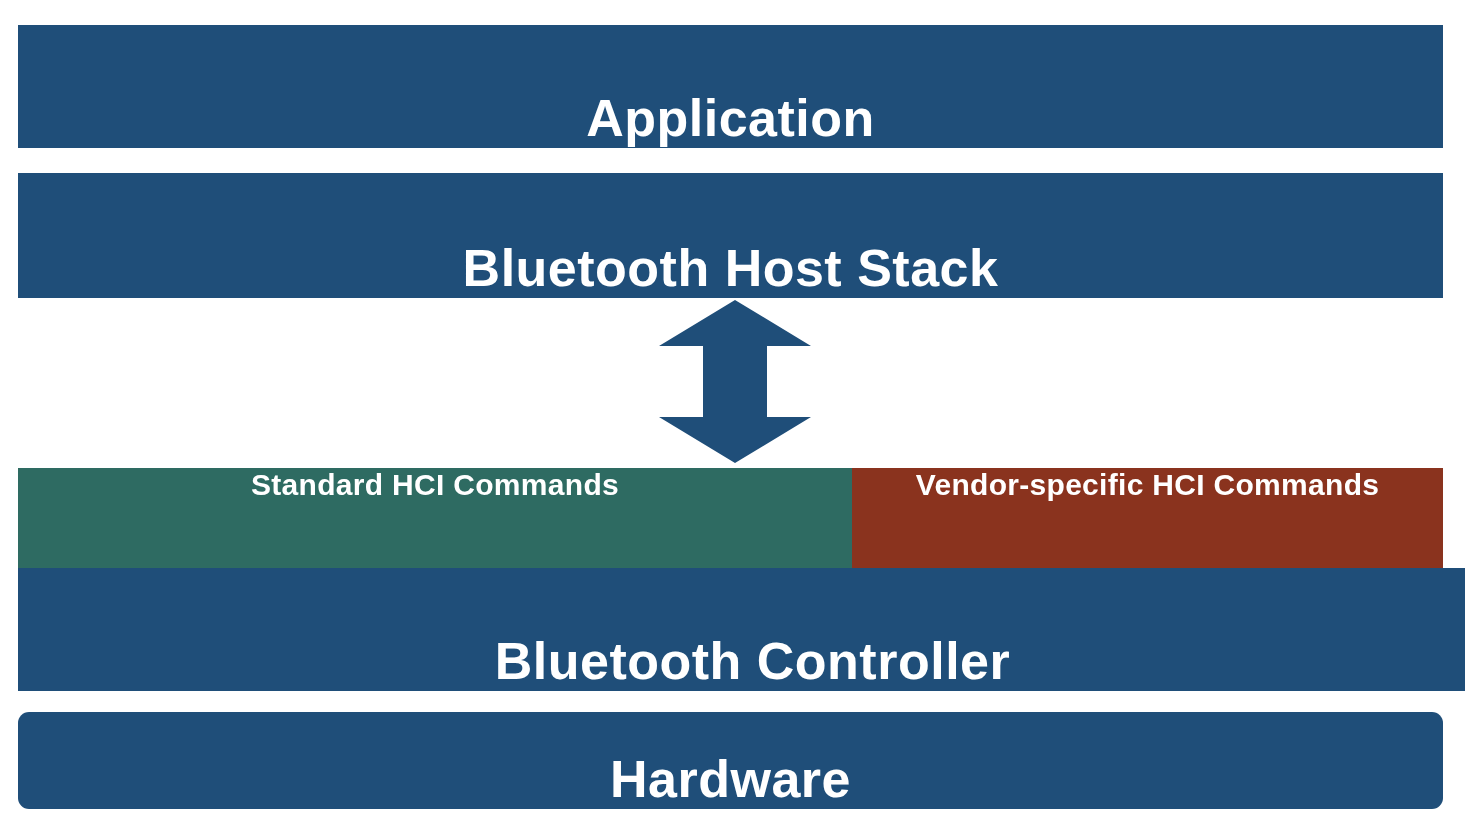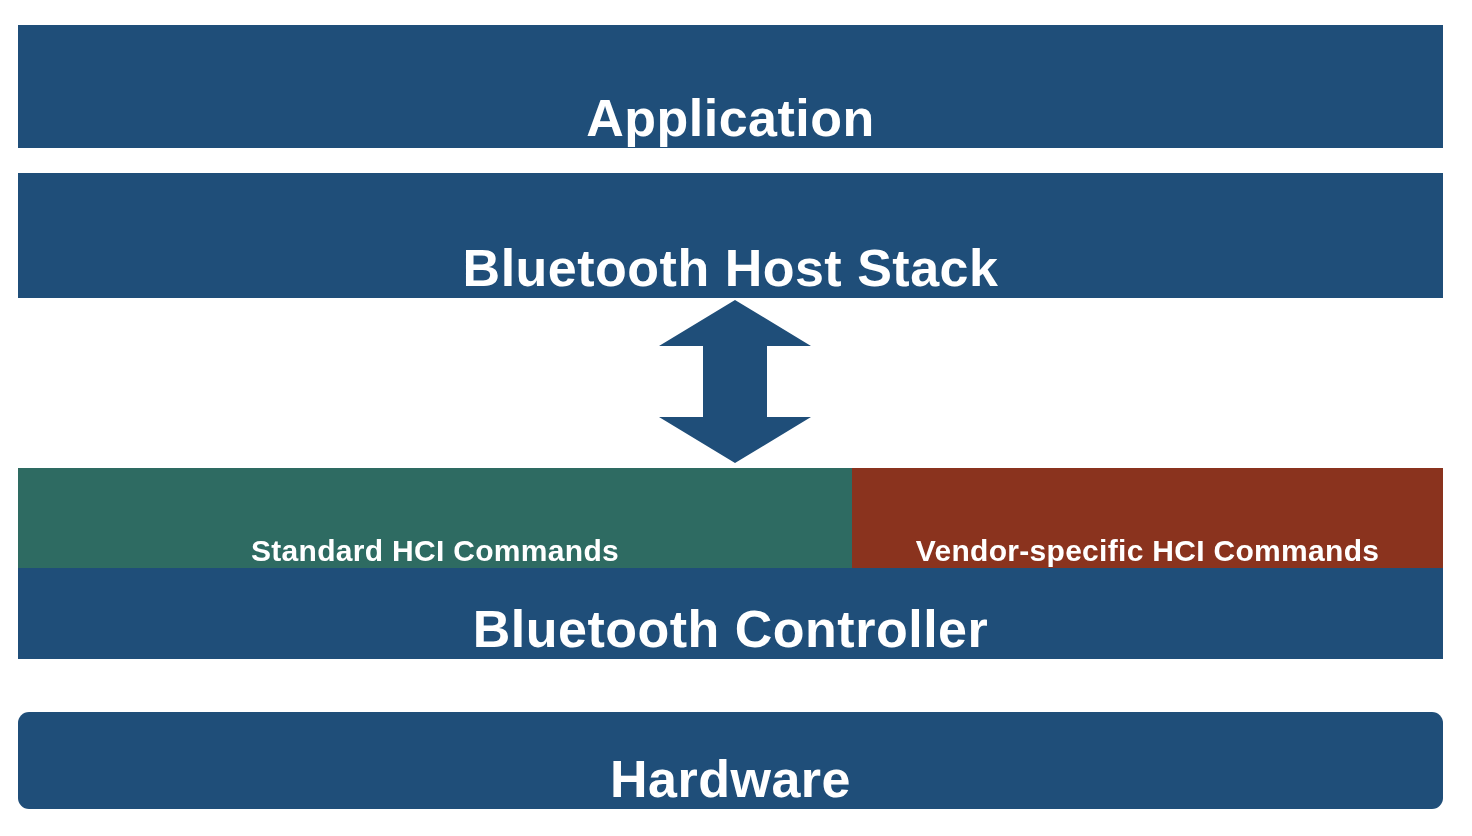--- a/index.html
+++ b/index.html
@@ -23,35 +23,35 @@
     align-items: flex-end;
     justify-content: center;
     color: #ffffff;
     font-weight: bold;
     font-size: 52px;
     letter-spacing: 0.5px;
     user-select: none;
   }
   .bar-application { top: 25px;  height: 123px; }
   .bar-host       { top: 173px; height: 125px; }
-  .bar-controller { top: 568px; height: 91px; }
+  .bar-controller { top: 568px; height: 123px; padding-left: 22px; }
   .bar-hardware   { top: 712px; height: 97px;  }
 
   .hci-row {
     position: absolute;
     top: 468px;
     left: 18px;
     width: 1425px;
     height: 100px;
     display: flex;
   }
   .hci-cell {
     height: 100%;
     display: flex;
-    align-items: flex-end;
+    align-items: flex-start;
     justify-content: center;
     color: #ffffff;
     font-weight: bold;
     font-size: 30px;
     letter-spacing: 0.3px;
     user-select: none;
   }
   .hci-standard { width: 834px; }
   .hci-vendor   { width: 591px; }
 

